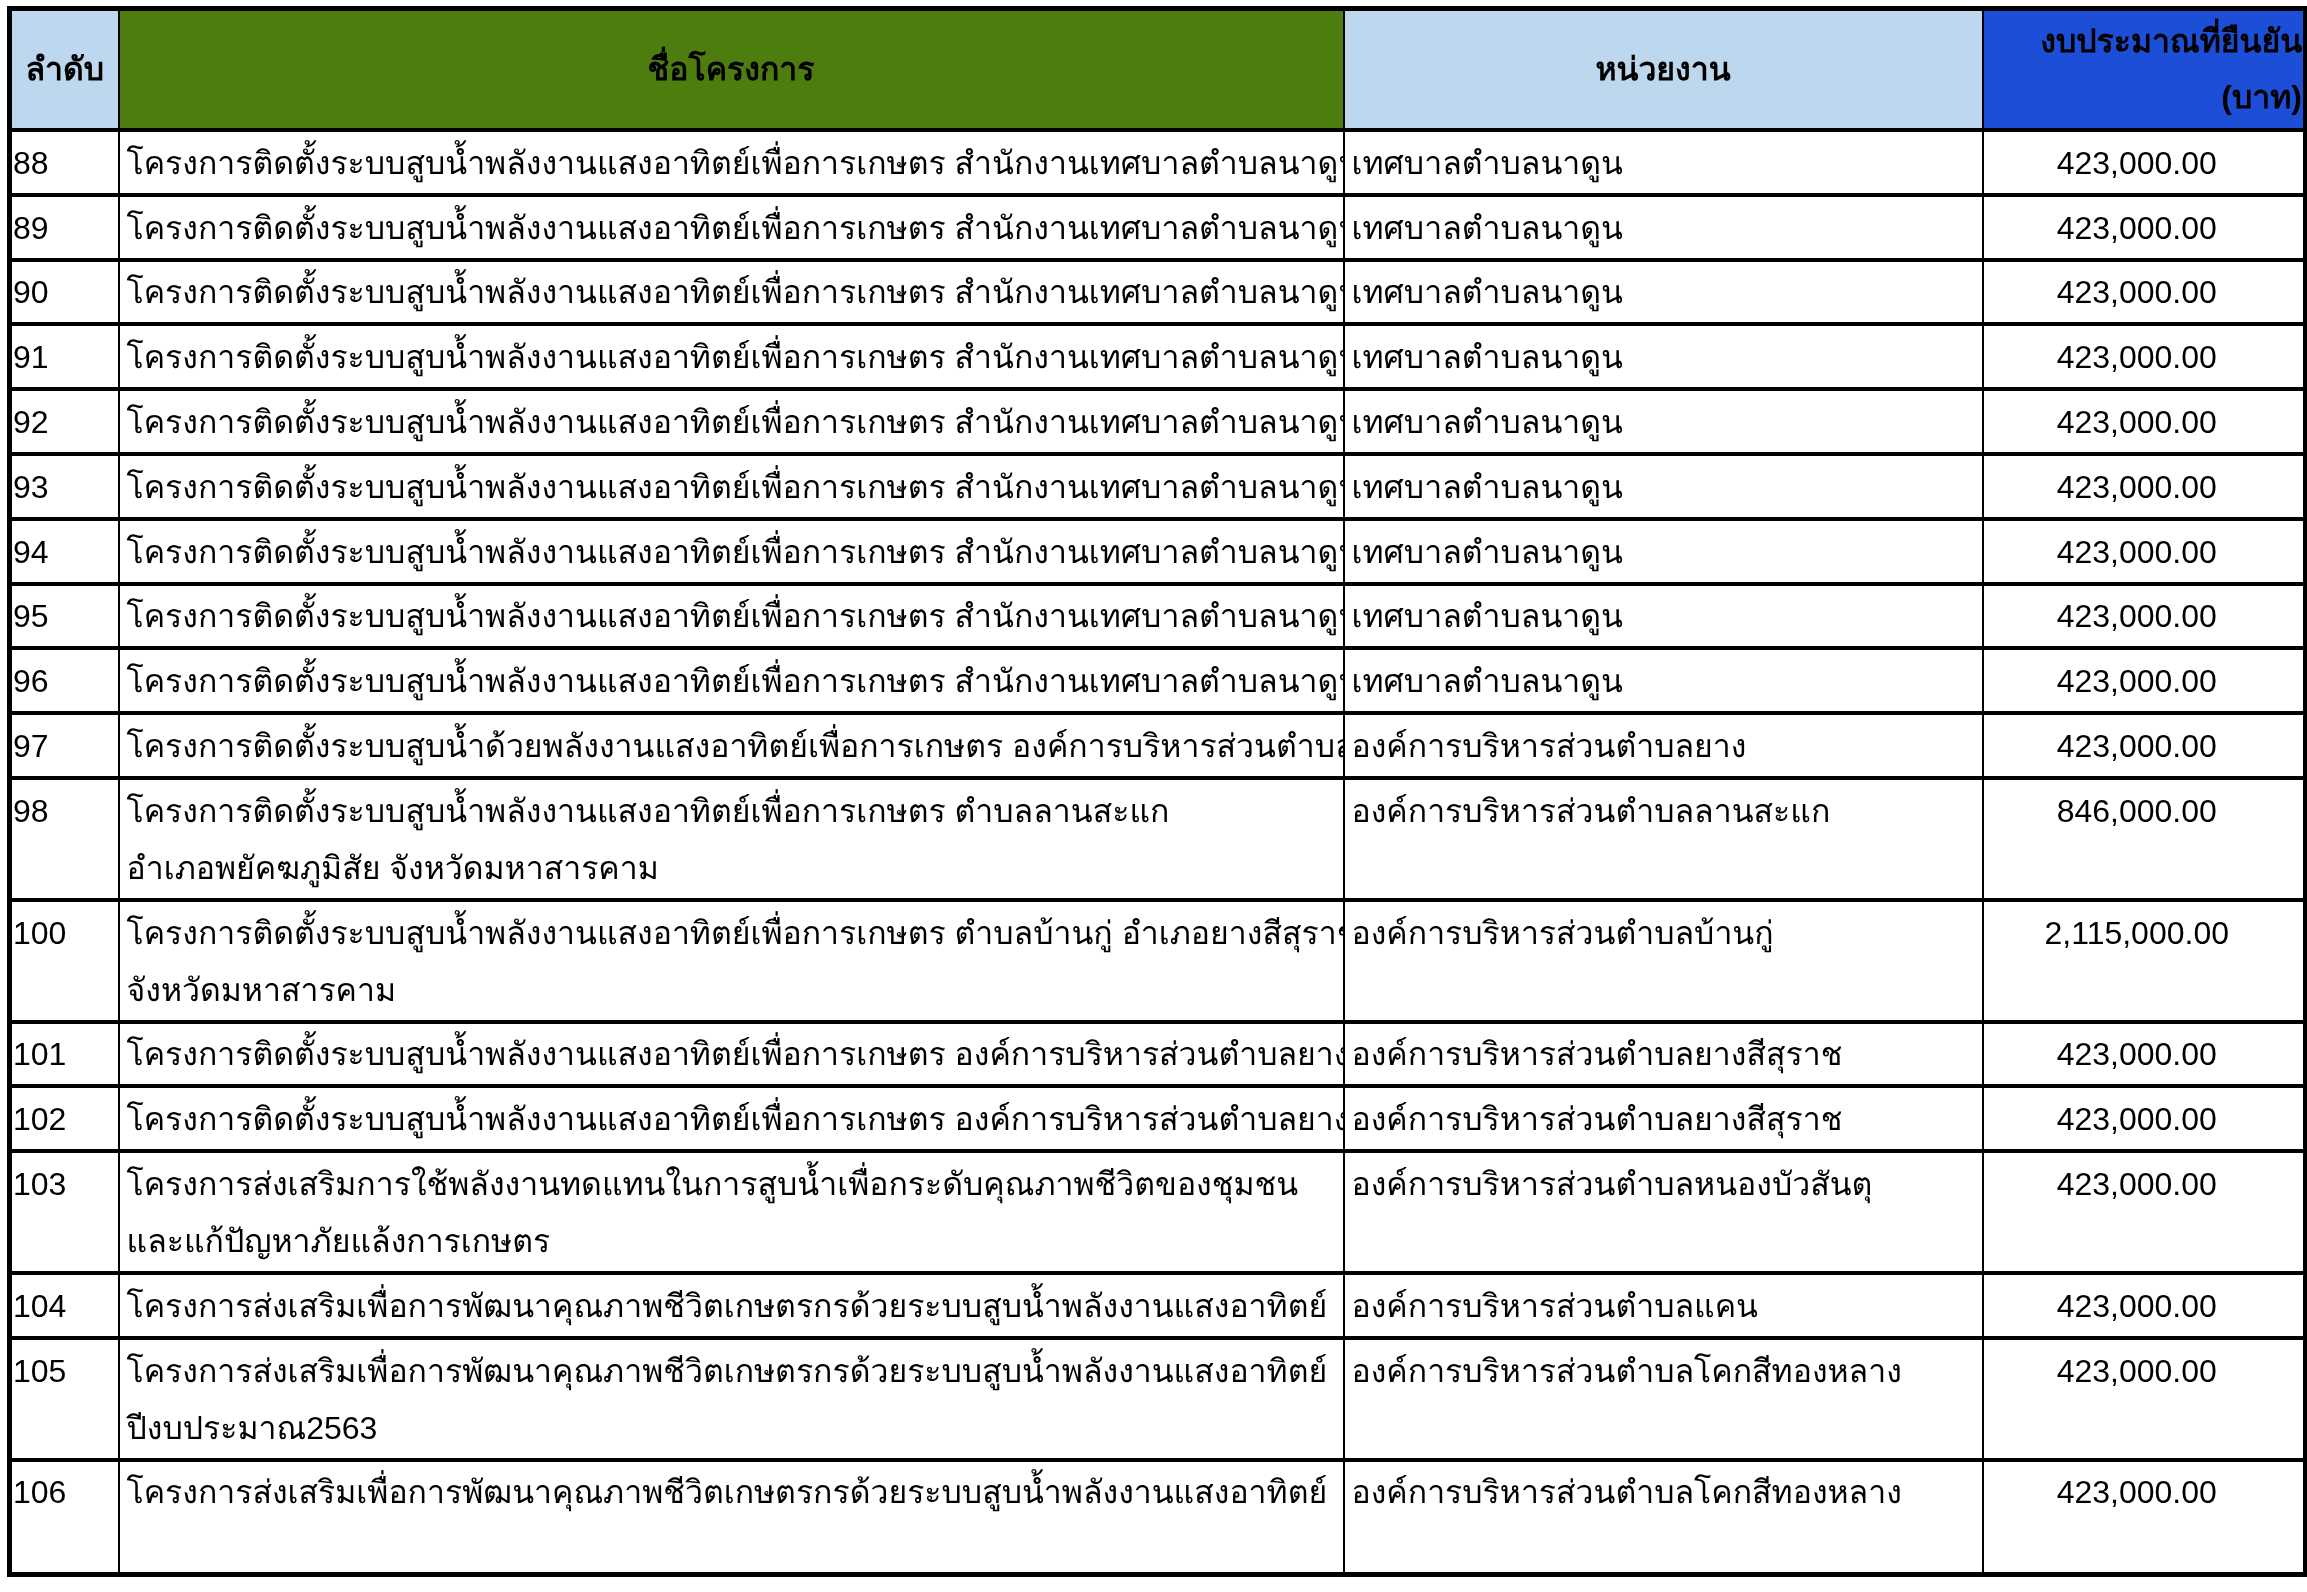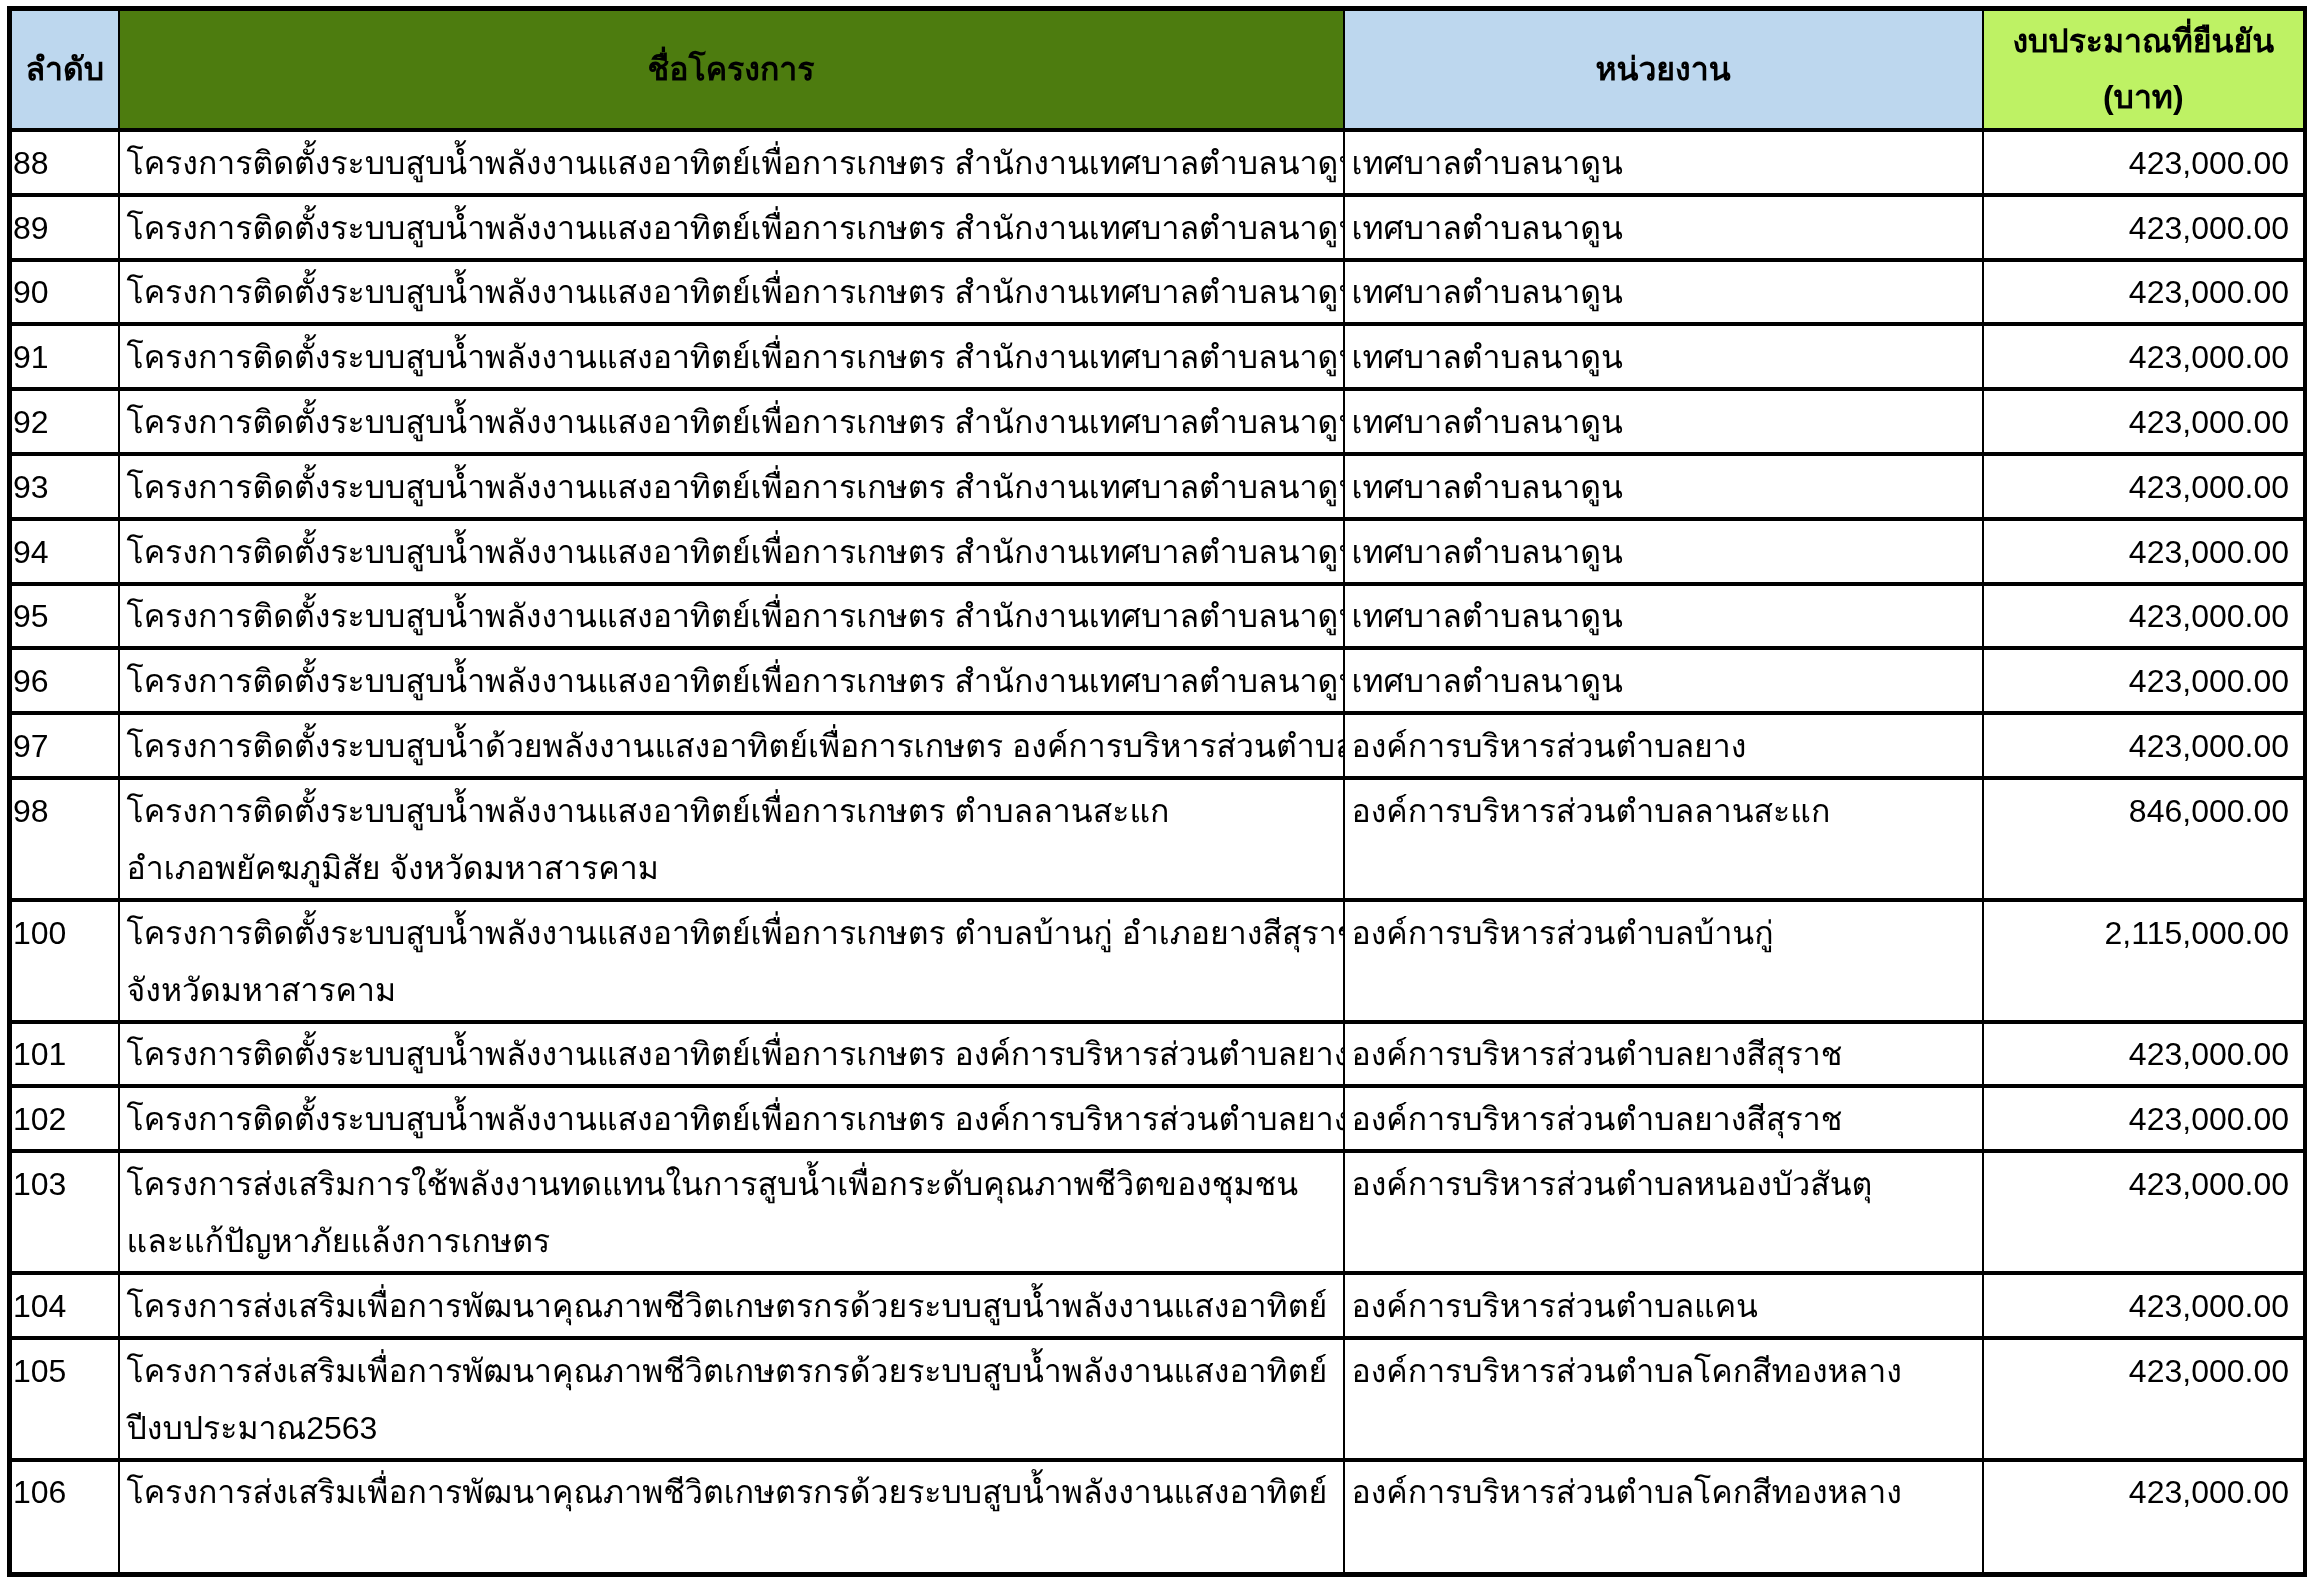--- a/index.html
+++ b/index.html
@@ -38,40 +38,40 @@
   tr.single { height: 60px; }
   tr.double { height: 115px; }
   td {
     vertical-align: top;
     padding-top: 2.8px;
     line-height: 56px;
   }
   td.no     { text-align: left; }
   td.proj   { text-align: left; padding-left: 7px; padding-right: 4.2px; }
   td.agency { text-align: left; padding-left: 7px; padding-right: 4.2px; }
-  td.budget { text-align: right; padding-right: 14px; }
+  td.budget { text-align: center; padding-right: 14px; }
   .proj div { line-height: 57px; white-space: nowrap; }
 </style>
 </head>
 <body>
 
 <div class="page">
   <table class="budget">
     <colgroup>
       <col style="width:109px">
       <col style="width:1225px">
       <col style="width:639px">
       <col style="width:323px">
     </colgroup>
     <thead>
       <tr>
         <th style="background: rgb(189, 215, 238);">ลำดับ</th>
         <th style="background: #4d7c0f;">ชื่อโครงการ</th>
         <th style="background: rgb(189, 215, 238);">หน่วยงาน</th>
-        <th style="background: #bef264;">
+        <th style="background: #1d4ed8; text-align: right;">
           <div>งบประมาณที่ยืนยัน</div>
           <div>(บาท)</div>
         </th>
       </tr>
     </thead>
     <tbody>
         <tr class="single">
           <td class="no">88</td>
           <td class="proj">
             <div>โครงการติดตั้งระบบสูบน้ำพลังงานแสงอาทิตย์เพื่อการเกษตร สำนักงานเทศบาลตำบลนาดูน บ่อที่ 9</div>

